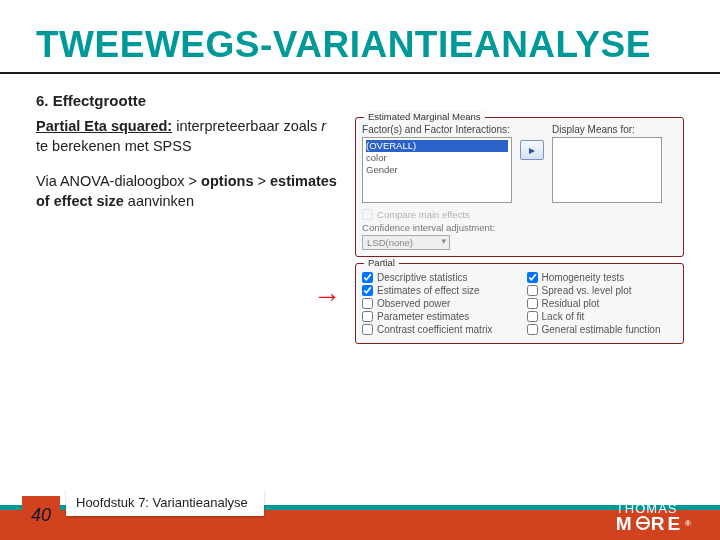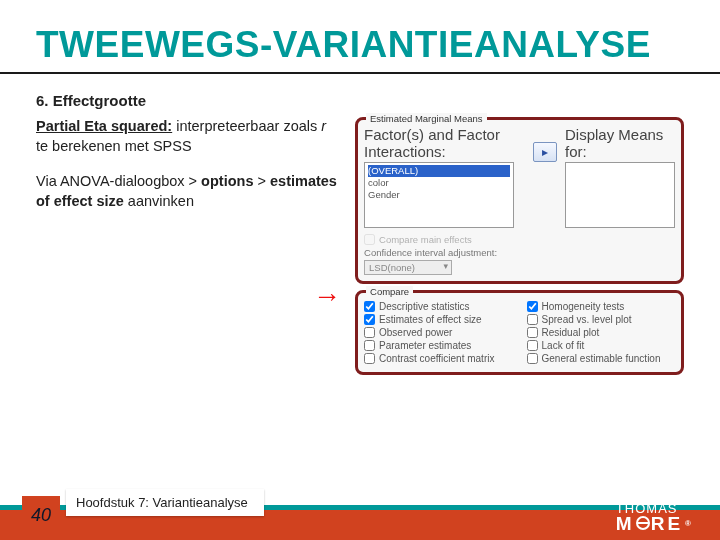--- a/index.html
+++ b/index.html
@@ -17,29 +17,29 @@
   .section-num { font-size: 15px; font-weight: 700; }
   .content { display: flex; gap: 10px; margin-top: 8px; }
   .left { width: 310px; font-size: 14.5px; line-height: 1.35; }
   .para { margin-bottom: 16px; }
   .u { text-decoration: underline; font-weight: 700; }
   .i { font-style: italic; }
   .b { font-weight: 700; }
 
   .right { width: 330px; font-size: 10px; color: #555; position: relative; }
   .panel {
-    border: 3px solid #7f1d1d; border-radius: 8px; padding: 6px 6px 6px 6px;
+    border: 1px solid #7f1d1d; border-radius: 3px; padding: 6px 6px 6px 6px;
     background: #f7f7f7; position: relative; margin-bottom: 6px;
   }
   .panel-label {
     position: absolute; top: -7px; left: 8px; background: #f7f7f7;
     padding: 0 4px; font-size: 9.5px; color: #333;
   }
   .em-row { display: flex; gap: 8px; }
-  .col-lbl { font-size: 15px; color: #444; margin-bottom: 2px; }
+  .col-lbl { font-size: 10px; color: #444; margin-bottom: 2px; }
   .listbox {
     background: #fff; border: 1px solid #999; height: 66px; width: 150px;
     padding: 2px 3px; font-size: 9.5px; line-height: 1.25; overflow: hidden;
   }
   .listbox .sel { background: #2a62c9; color: #fff; }
   .midcol { display:flex; flex-direction:column; justify-content:flex-start; padding-top:16px; }
   .arrow-btn {
     width: 24px; height: 20px; border: 1px solid #7a94c0;
     background: linear-gradient(#f5f8ff,#d7e2f4); display:flex;
     align-items:center; justify-content:center; color:#2a4fa0; font-size:12px;
@@ -142,21 +142,21 @@
           </div>
           <div class="ci-row dis">
             <div class="ci-sel">LSD(none)</div>
           </div>
         </div>
       </div>
 
       <span class="red-arrow">→</span>
 
       <div class="panel disp-panel">
-        <div class="panel-label">Compare</div>
+        <div class="panel-label">Partial</div>
         <div class="grid">
           <div>
             <label class="chk">
                 <input type="checkbox" checked="" style="">
                 <span>Descriptive statistics</span>
               </label>
             <label class="chk">
                 <input type="checkbox" checked="" style="">
                 <span>Estimates of effect size</span>
               </label>

